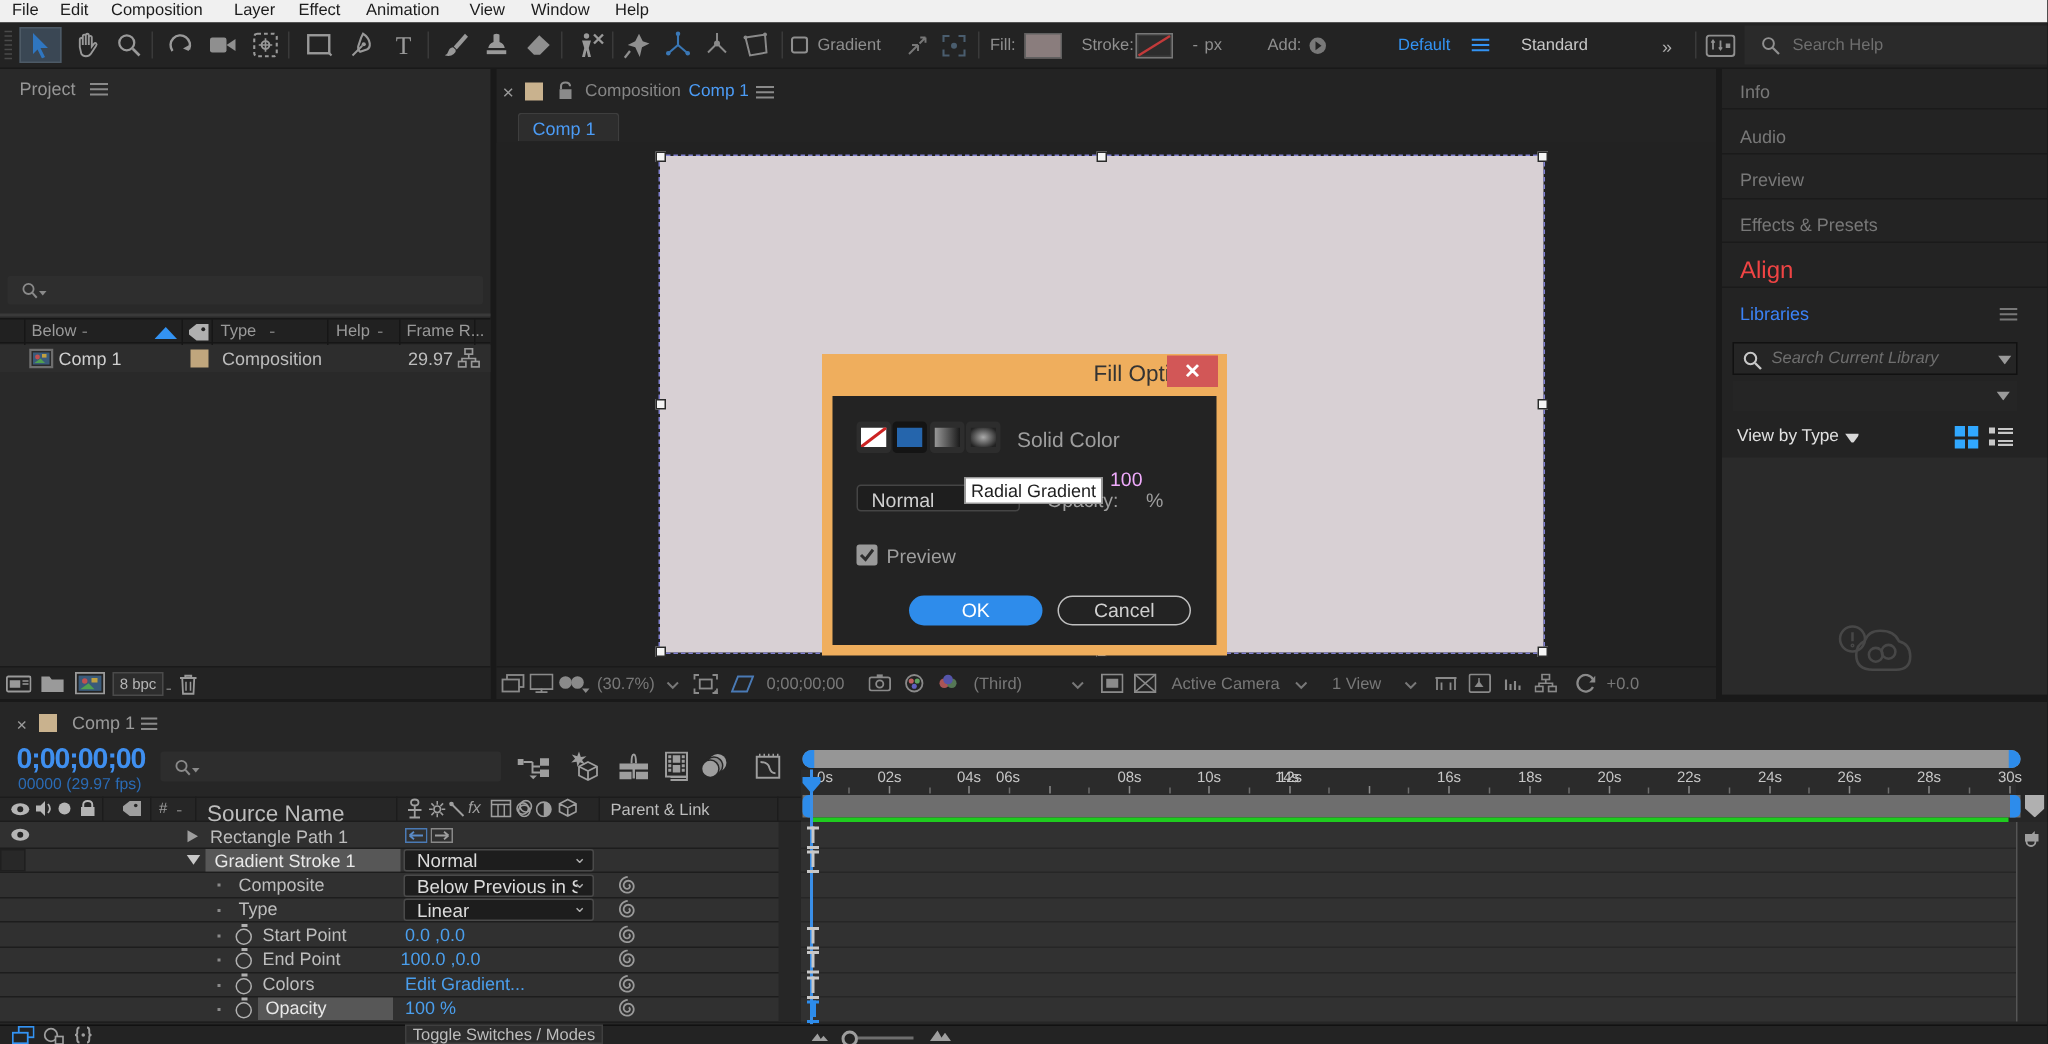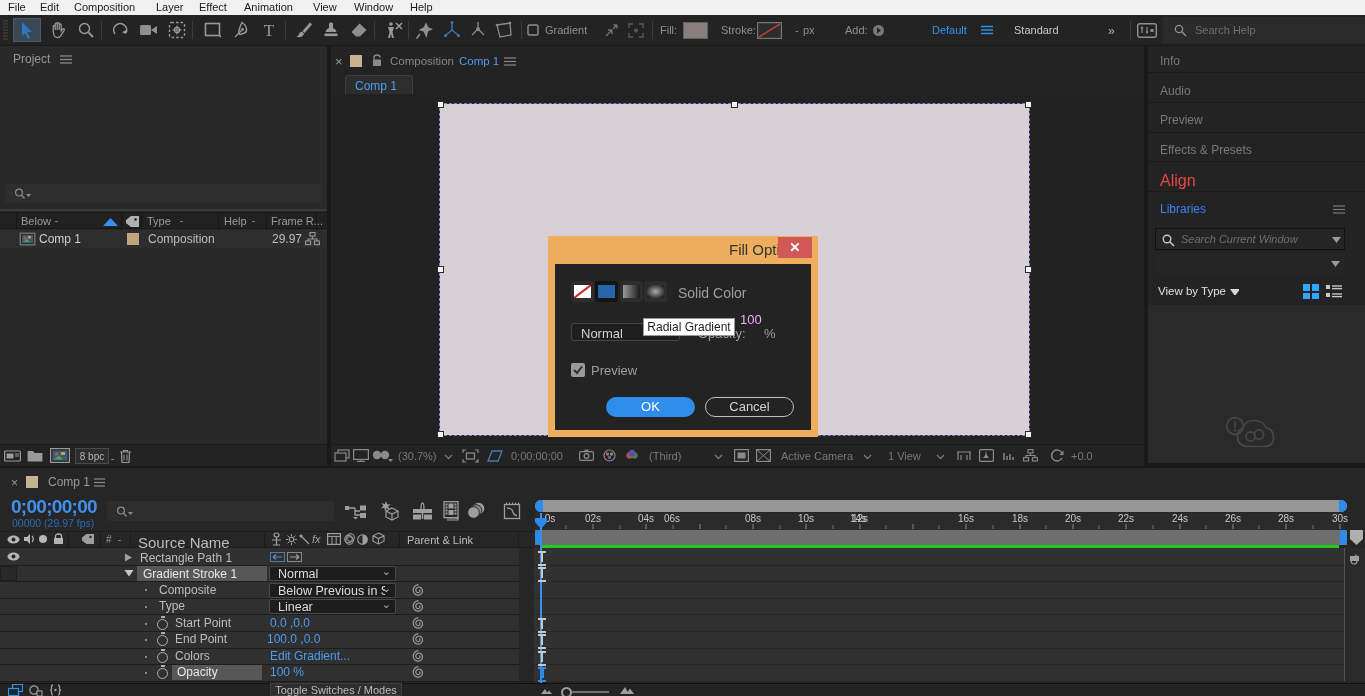--- a/index.html
+++ b/index.html
@@ -477,21 +477,21 @@
           <line x1="0" y1="4.5" x2="12" y2="4.5"></line>
           <line x1="0" y1="8" x2="12" y2="8"></line>
         </g>
       </svg>
 
     <div class="abs" style="left:7px;top:182px;width:190px;height:22px;background:#252525;border:1px solid #111">
       <svg class="abs" style="left:6px;top:5px" width="13" height="13">
           <circle cx="5" cy="5" r="3.8" fill="none" stroke="#c8c8c8" stroke-width="1.4"></circle>
           <line x1="8" y1="8" x2="12" y2="12" stroke="#c8c8c8" stroke-width="1.6"></line>
         </svg>
-      <div class="abs" style="left:25px;top:4px;color:#6f6f6f;font-size:11px;font-style:italic">Search Current Window</div>
+      <div class="abs" style="left:25px;top:4px;color:#6f6f6f;font-size:11px;font-style:italic">Search Current Library</div>
       <svg class="abs" style="left:176px;top:8px" width="9" height="6">
           <path d="M0 0 L9 0 L4.5 6 Z" fill="#9a9a9a"></path>
         </svg>
     </div>
 
     <div class="abs" style="left:7px;top:208px;width:190px;height:20px;background:#252525">
       <svg class="abs" style="left:176px;top:7px" width="9" height="6">
           <path d="M0 0 L9 0 L4.5 6 Z" fill="#9a9a9a"></path>
         </svg>
     </div>

